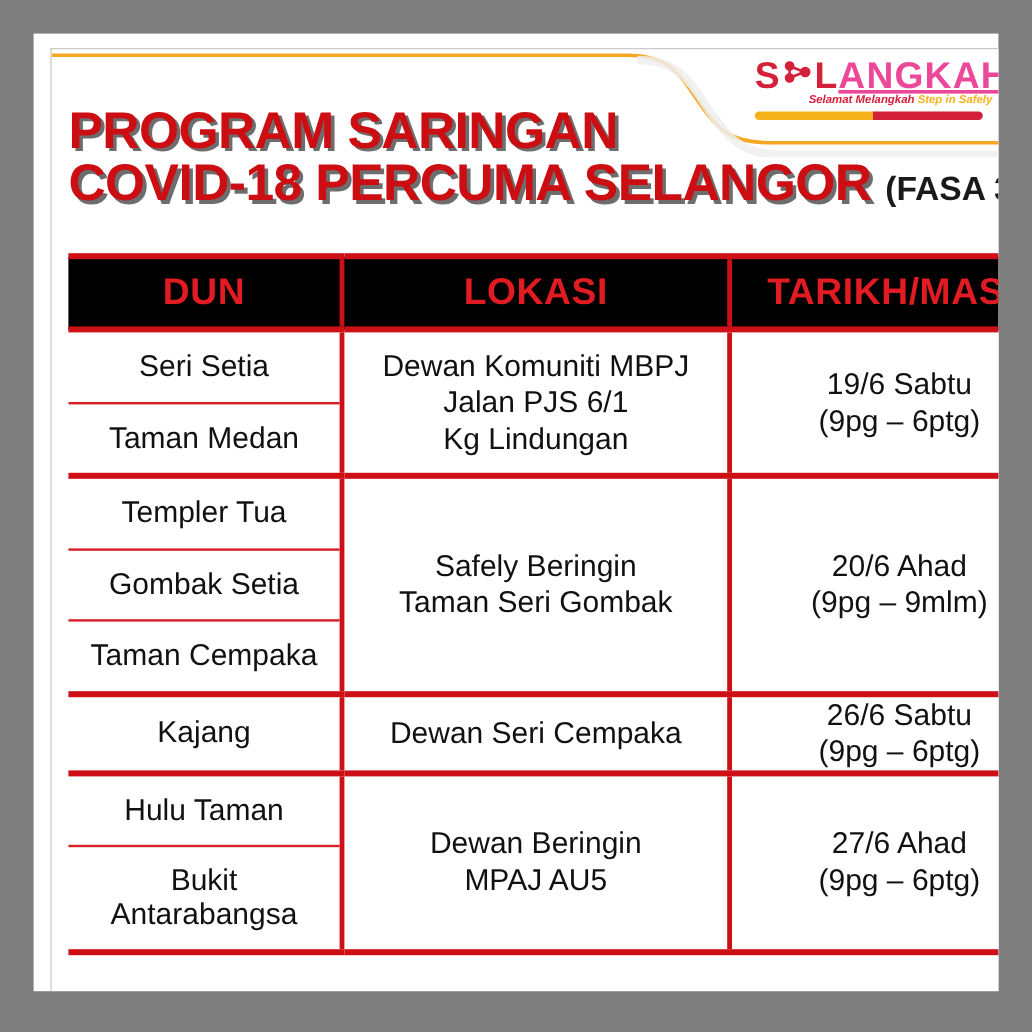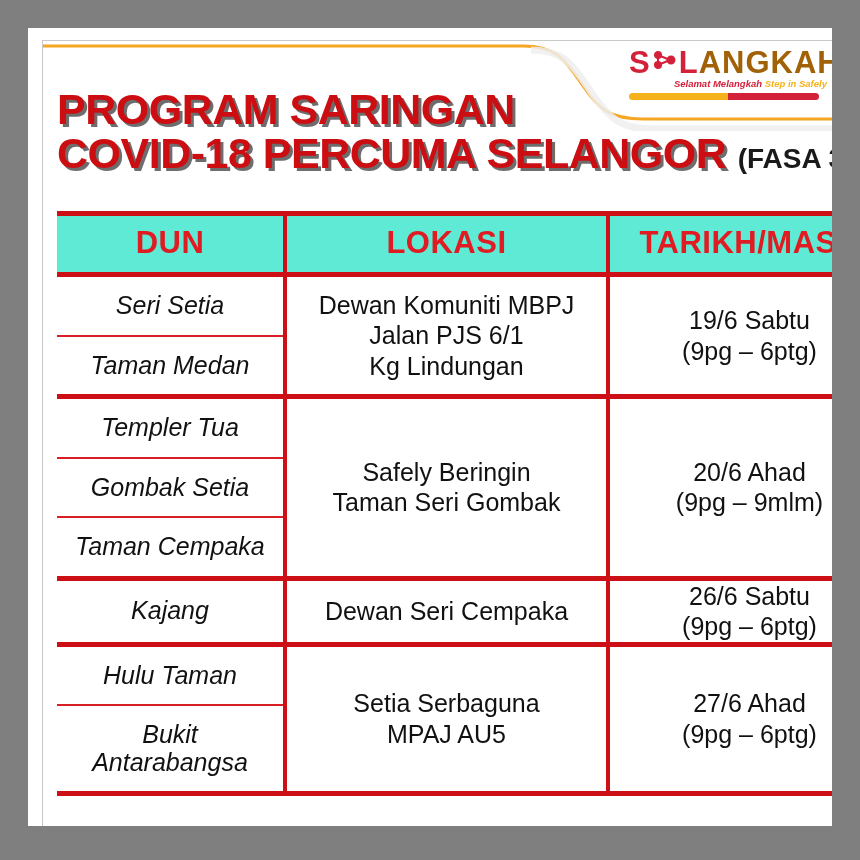--- a/index.html
+++ b/index.html
@@ -46,21 +46,21 @@
   #logo-wordmark{
     font-size:31px;
     font-weight:bold;
     letter-spacing:1px;
     white-space:nowrap;
     display:flex;
     align-items:center;
     justify-content:flex-start;
   }
   .logo-red{color:#d4213a;}
-  .logo-yellow{color:#a16207;}
+  .logo-yellow{color:#ec4899;text-decoration:underline;}
   #logo-node-icon{display:inline-block;margin:0 1px;}
   #logo-tagline{
     margin-top:1px;
     font-size:9.5px;
     font-weight:bold;
     white-space:nowrap;
     text-align:right;
     padding-right:2px;
     font-style:italic;
   }
@@ -101,21 +101,21 @@
     left:14px;top:170px;
     width:832px;
     border-collapse:collapse;
     table-layout:fixed;
   }
   #schedule-table col.c-dun{width:228px;}
   #schedule-table col.c-lok{width:323px;}
   #schedule-table col.c-tar{width:281px;}
 
   #schedule-table th{
-    background:#5eead4;
+    background:#000000;
     color:#e01b22;
     font-size:31px;
     font-weight:bold;
     letter-spacing:0.5px;
     padding:9px 0 11px 0;
     border-top:5px solid #cc1016;
     border-bottom:5px solid #cc1016;
     border-right:4px solid #cc1016;
     white-space:nowrap;
   }
@@ -131,21 +131,20 @@
   #schedule-table td:last-child{border-right:none;}
 
   .dun-cell{padding:0;}
   .dun-sub{
     font-size:25px;
     color:#111111;
     text-align:center;
     padding:15px 6px;
     line-height:1.1;
     border-bottom:2px solid #d81f26;
-    font-style:italic;
   }
   .dun-sub:last-child{border-bottom:none;}
 
   .lokasi-cell,.tarikh-cell{
     font-size:25px;
     color:#111111;
     text-align:center;
     line-height:1.22;
     padding:10px 8px;
   }
@@ -249,21 +248,21 @@
               <div>26/6 Sabtu</div>
               <div>(9pg – 6ptg)</div>
             </td>
           </tr>
           <tr>
             <td class="dun-cell">
               <div class="dun-sub">Hulu Taman</div>
               <div class="dun-sub">Bukit Antarabangsa</div>
             </td>
             <td class="lokasi-cell">
-              <div>Setia Serbaguna</div>
+              <div>Dewan Beringin</div>
               <div>MPAJ AU5</div>
             </td>
             <td class="tarikh-cell">
               <div>27/6 Ahad</div>
               <div>(9pg – 6ptg)</div>
             </td>
           </tr>
         </tbody>
     </table>
 

